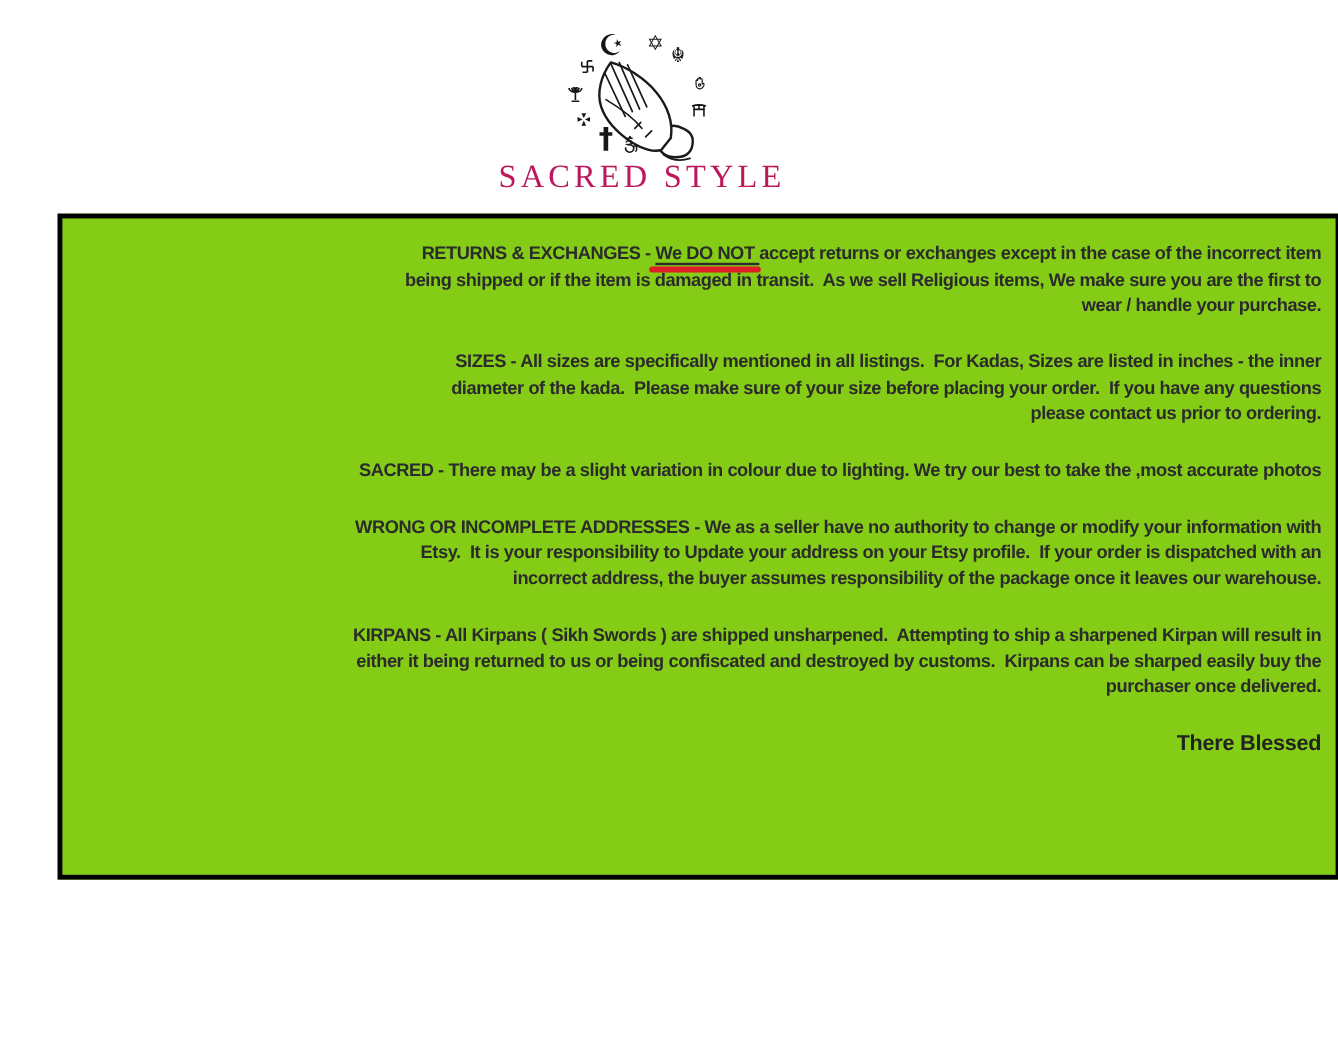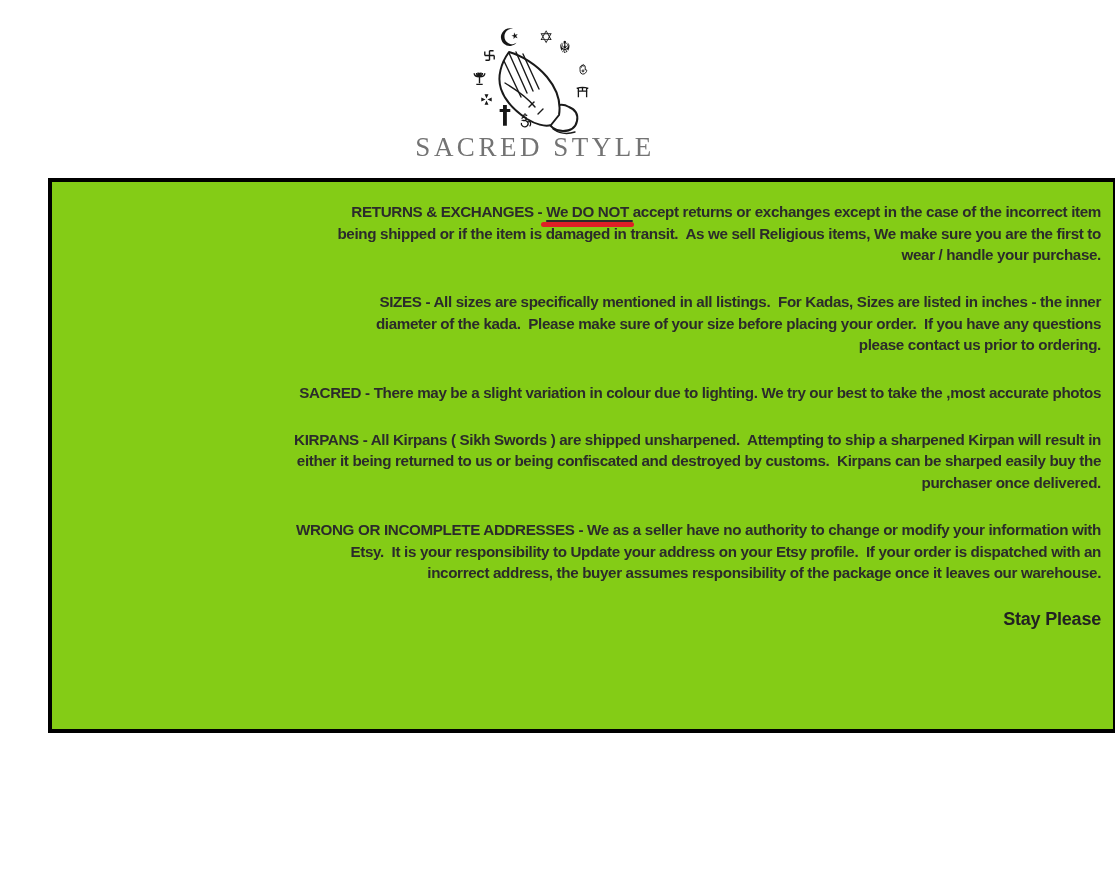--- a/index.html
+++ b/index.html
@@ -47,21 +47,21 @@
 
   .brand {
     position: absolute;
     left: 380px;
     top: 132px;
     width: 310px;
     text-align: center;
     font-family: "Liberation Serif", serif;
     font-size: 27px;
     letter-spacing: 3.5px;
-    color: #737373;
+    color: #be185d;
     white-space: nowrap;
   }
 
   
   .policy-box {
     position: absolute;
     left: 48px;
     top: 178px;
     width: 1069px;
     height: 555px;
@@ -176,19 +176,19 @@
       </svg>
     </div>
 
   <div class="brand">SACRED STYLE</div>
 
   <div class="policy-box">
     <div>
         <div class="para">RETURNS &amp; EXCHANGES - <span class="redline">We DO NOT </span>accept returns or exchanges except in the case of the incorrect item<br>being shipped or if the item is damaged in transit.  As we sell Religious items, We make sure you are the first to<br>wear / handle your purchase.</div>
         <div class="para">SIZES - All sizes are specifically mentioned in all listings.  For Kadas, Sizes are listed in inches - the inner<br>diameter of the kada.  Please make sure of your size before placing your order.  If you have any questions<br>please contact us prior to ordering.</div>
         <div class="para">SACRED - There may be a slight variation in colour due to lighting. We try our best to take the ,most accurate photos</div>
+        <div class="para">WRONG OR INCOMPLETE ADDRESSES - We as a seller have no authority to change or modify your information with<br>Etsy.  It is your responsibility to Update your address on your Etsy profile.  If your order is dispatched with an<br>incorrect address, the buyer assumes responsibility of the package once it leaves our warehouse.</div>
         <div class="para">KIRPANS - All Kirpans ( Sikh Swords ) are shipped unsharpened.  Attempting to ship a sharpened Kirpan will result in<br>either it being returned to us or being confiscated and destroyed by customs.  Kirpans can be sharped easily buy the<br>purchaser once delivered.</div>
-        <div class="para">WRONG OR INCOMPLETE ADDRESSES - We as a seller have no authority to change or modify your information with<br>Etsy.  It is your responsibility to Update your address on your Etsy profile.  If your order is dispatched with an<br>incorrect address, the buyer assumes responsibility of the package once it leaves our warehouse.</div>
-        <div class="para closing">Stay Please</div>
+        <div class="para closing">There Blessed</div>
       </div>
   </div>
 
 </div>
 
 </body></html>

